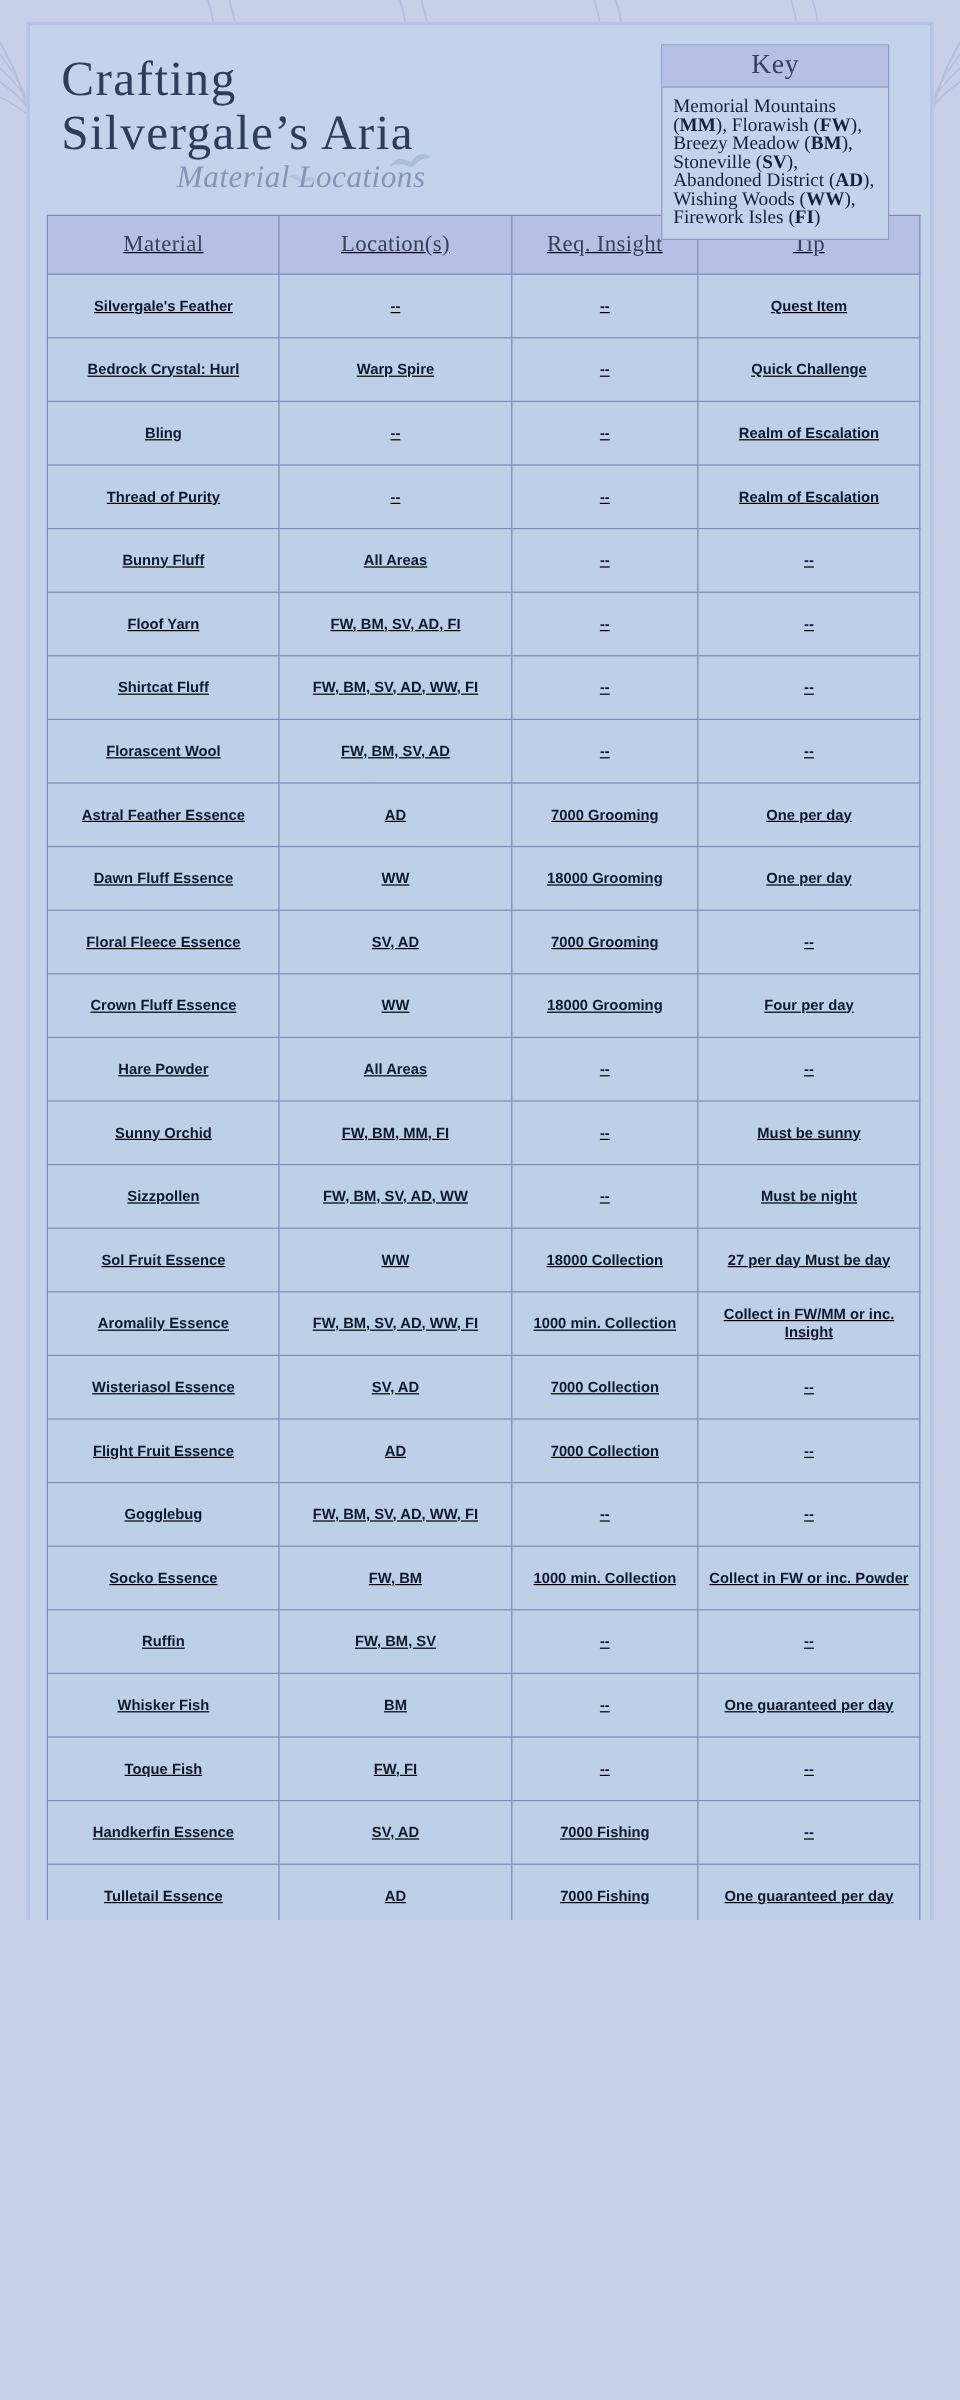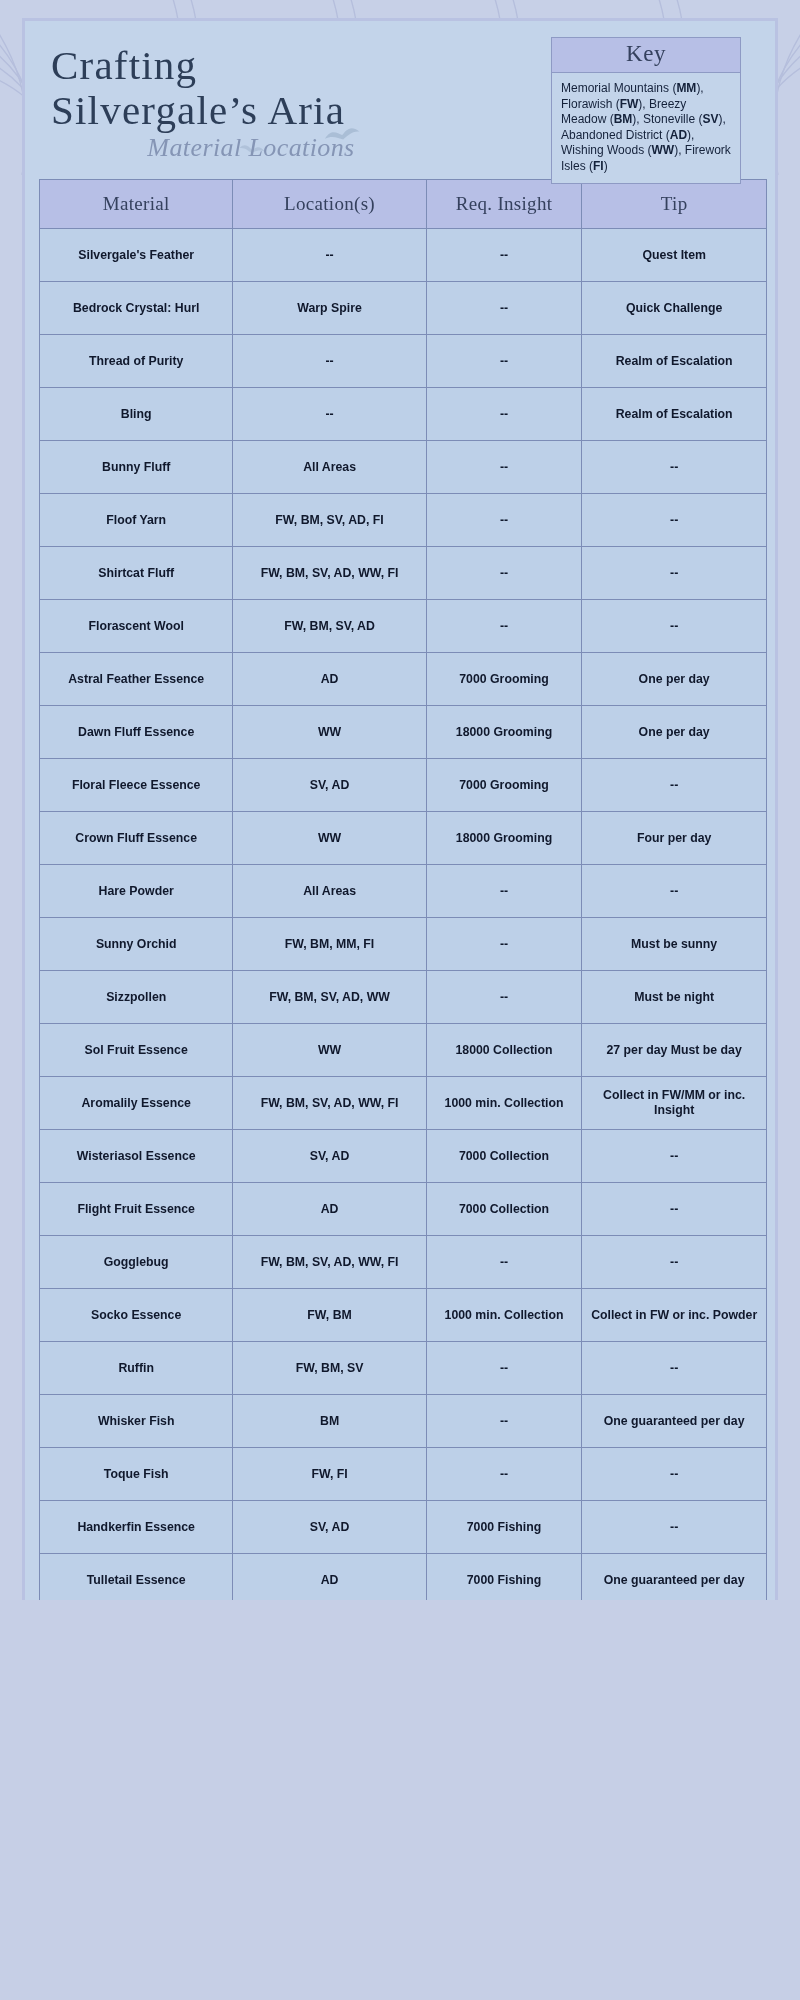--- a/index.html
+++ b/index.html
@@ -88,32 +88,34 @@
     border-bottom: 1px solid #8e9ac4;
     text-align: center;
     font-family: "Liberation Serif", serif;
     font-size: 23px;
     color: #35415e;
     padding: 3px 0 5px 0;
     letter-spacing: .5px;
   }
   .key-body {
     padding: 8px 9px 9px 9px;
-    font-size: 12px;
+    font-size: 16px;
     line-height: 15.5px;
     color: #14213a;
+    font-family: Liberation Serif, serif;
   }
   .key-body b { font-weight: bold; }
 
   
   .table-wrap {
     position: relative;
     z-index: 4;
     margin: 0 8px 0 14px;
     padding-bottom: 14px;
+    text-decoration: underline;
   }
   table.mat {
     width: 100%;
     border-collapse: collapse;
     table-layout: fixed;
     border: 1px solid #6d7faa;
   }
   table.mat col.c1 { width: 26.6%; }
   table.mat col.c2 { width: 26.6%; }
   table.mat col.c3 { width: 21.4%; }
@@ -341,27 +343,27 @@
               <td class="t-none">--</td>
               <td>Quest Item</td>
             </tr>
             <tr>
               <td class="mat-name">Bedrock Crystal: Hurl</td>
               <td>Warp Spire</td>
               <td class="t-none">--</td>
               <td>Quick Challenge</td>
             </tr>
             <tr>
+              <td class="mat-name">Bling</td>
+              <td>--</td>
+              <td class="t-none">--</td>
+              <td>Realm of Escalation</td>
+            </tr>
+            <tr>
               <td class="mat-name">Thread of Purity</td>
-              <td>--</td>
-              <td class="t-none">--</td>
-              <td>Realm of Escalation</td>
-            </tr>
-            <tr>
-              <td class="mat-name">Bling</td>
               <td>--</td>
               <td class="t-none">--</td>
               <td>Realm of Escalation</td>
             </tr>
             <tr>
               <td class="mat-name">Bunny Fluff</td>
               <td>All Areas</td>
               <td class="t-none">--</td>
               <td>--</td>
             </tr>

